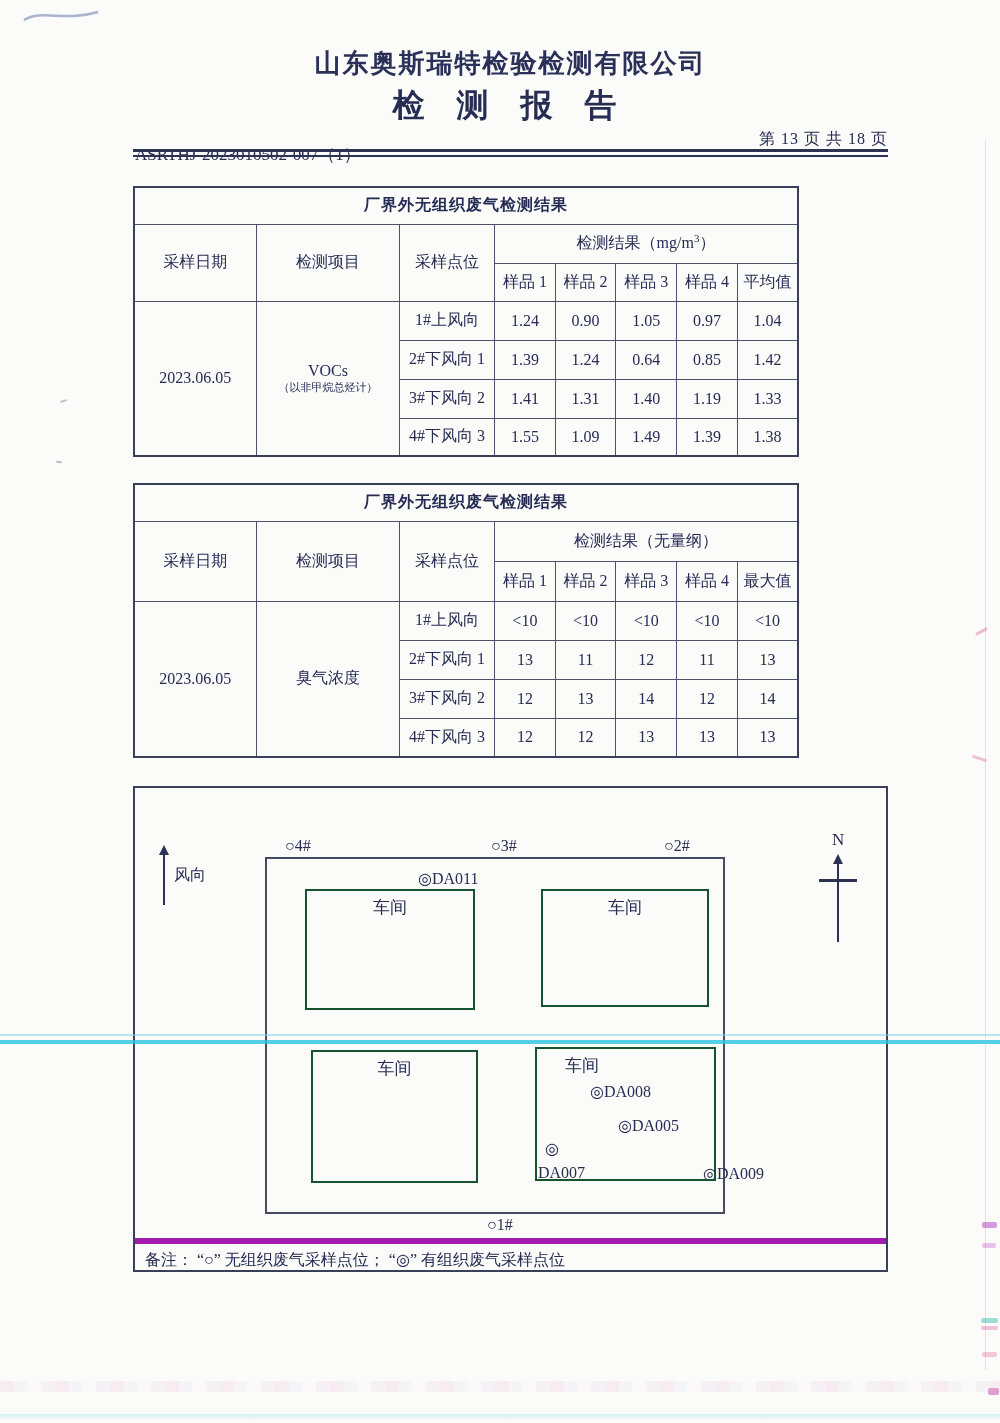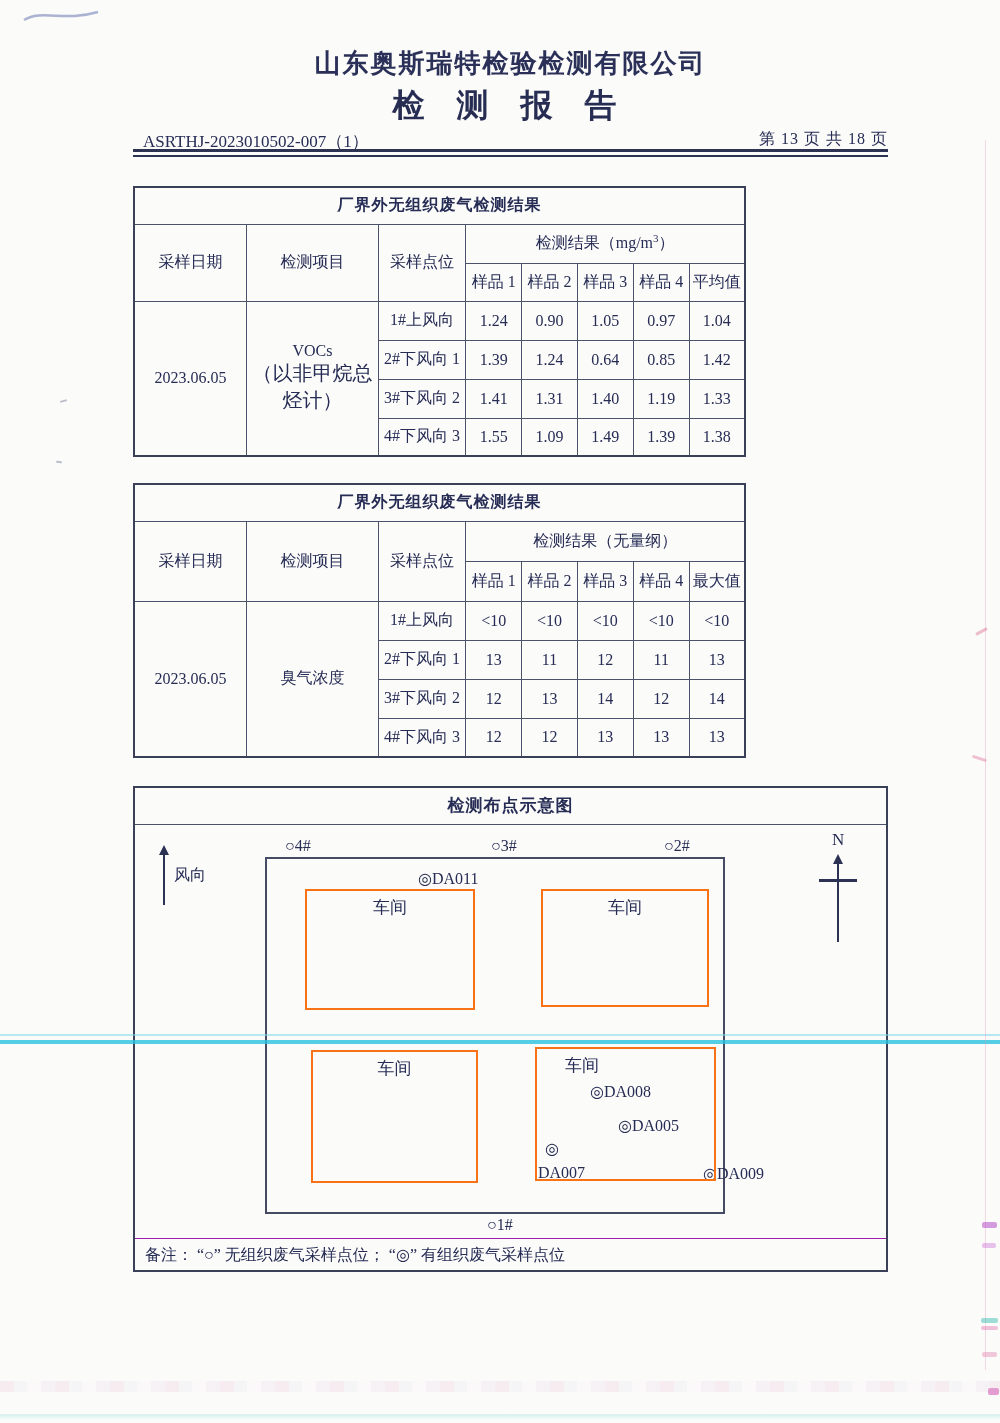--- a/index.html
+++ b/index.html
@@ -9,51 +9,51 @@
     font-family:"Liberation Serif","DejaVu Serif",serif;
     color:#262c54;
   }
   .abs{position:absolute;}
   
   .company{left:133px;top:46px;width:755px;text-align:center;
     font-size:26px;font-weight:bold;letter-spacing:2px;color:#2a3057;}
   .report-title{left:133px;top:84px;width:755px;text-align:center;
     font-size:32px;font-weight:bold;letter-spacing:12px;color:#272d52;}
   .meta-row{left:133px;top:127px;width:755px;height:22px;font-size:17px;}
-  .report-no{position:absolute;left:2px;top:3px;margin-left:8px;}
+  .report-no{position:absolute;left:2px;top:16px;}
   .page-info{position:absolute;right:0;top:2px;font-size:16px;letter-spacing:1px;}
   .double-line{left:133px;top:149px;width:755px;height:3px;
     border-top:3px solid #2d3352;border-bottom:2px solid #2d3352;}
   
-  table.rpt{border-collapse:collapse;table-layout:fixed;width:613px;
+  table.rpt{border-collapse:collapse;table-layout:fixed;width:666px;
     border:2px solid #3a4058;}
   table.rpt td{border:1px solid #4c526b;text-align:center;vertical-align:middle;
     padding:0;font-size:16px;color:#262c54;}
   td.tbl-title{font-weight:bold;font-size:17px;letter-spacing:1px;}
   .tbl1{left:133px;top:186px;}
   .tbl2{left:133px;top:483px;}
-  .item-sub{font-size:20px;}
+  .item-sub{font-size:11px;}
   sup.u3{font-size:11px;}
   
   .diagram{left:133px;top:786px;width:755px;height:486px;
     border:2px solid #3a4058;box-sizing:border-box;}
   .diagram-title{position:absolute;left:0;top:0;width:100%;height:36px;
     line-height:36px;text-align:center;font-weight:bold;font-size:17px;
     border-bottom:1px solid #4c526b;letter-spacing:1px;}
   .boundary{position:absolute;left:130px;top:69px;width:460px;height:357px;
     border:2px solid #454b63;box-sizing:border-box;}
-  .workshop{position:absolute;border:2px solid #f97316;box-sizing:border-box;padding-left:39px;}
+  .workshop{position:absolute;border:2px solid #14532d;box-sizing:border-box;padding-left:39px;}
   .ws-label{position:absolute;top:5px;left:0;width:100%;text-align:center;font-size:17px;}
   .marker{position:absolute;font-size:16px;white-space:nowrap;}
   .arrow-head{width:0;height:0;border-left:5px solid transparent;
     border-right:5px solid transparent;border-bottom:10px solid #2c3254;}
   .arrow-shaft{width:2px;background:#2c3254;margin-left:4px;}
   .north-cross{position:absolute;width:38px;height:3px;background:#2c3254;}
   .note-row{position:absolute;left:0;top:450px;width:100%;height:34px;
-    border-top:1px solid #a21caf;box-sizing:border-box;}
+    border-top:6px solid #a21caf;box-sizing:border-box;}
   .note-text{margin:6px 0 0 10px;font-size:16px;}
   
   .cyan1{left:0;top:1034px;width:1000px;height:2px;background:rgba(125,216,234,.55);}
   .cyan2{left:0;top:1040px;width:1000px;height:4px;background:rgba(41,195,224,.8);}
   .pink-vline{left:985px;top:140px;width:1px;height:1230px;background:rgba(228,150,185,.35);}
   .dash{position:absolute;border-radius:2px;}
   .noise-band{left:0;top:1381px;width:1000px;height:11px;opacity:.8;
     background:repeating-linear-gradient(90deg,
       rgba(222,160,192,.20) 0 14px, rgba(188,190,212,.12) 14px 27px,
       rgba(240,208,226,.08) 27px 41px, rgba(205,175,205,.16) 41px 55px);}
@@ -199,21 +199,20 @@
     <td>12</td>
     <td>12</td>
     <td>13</td>
     <td>13</td>
     <td>13</td>
   </tr>
 </tbody>
   </table>
 
 <div class="abs diagram">
-  <div class="diagram-title">检测布点示意图</div>
 
   <div class="abs" style="left:24px;top:57px;">
     <div class="arrow-head"></div>
     <div class="arrow-shaft" style="height:50px;"></div>
   </div>
   <div class="abs marker" style="left:39px;top:77px;">风向</div>
 
   <div class="abs marker" style="left:697px;top:42px;font-size:17px;">N</div>
   <div class="abs" style="left:698px;top:66px;">
     <div class="arrow-head"></div>

